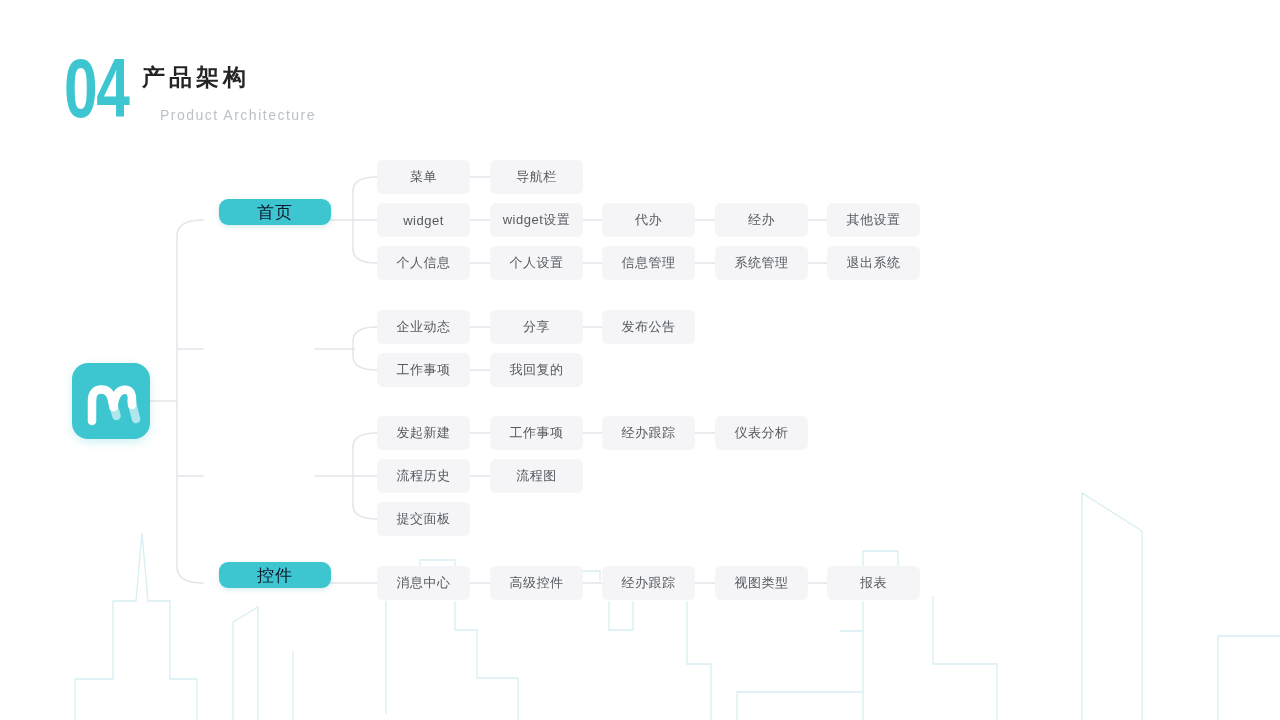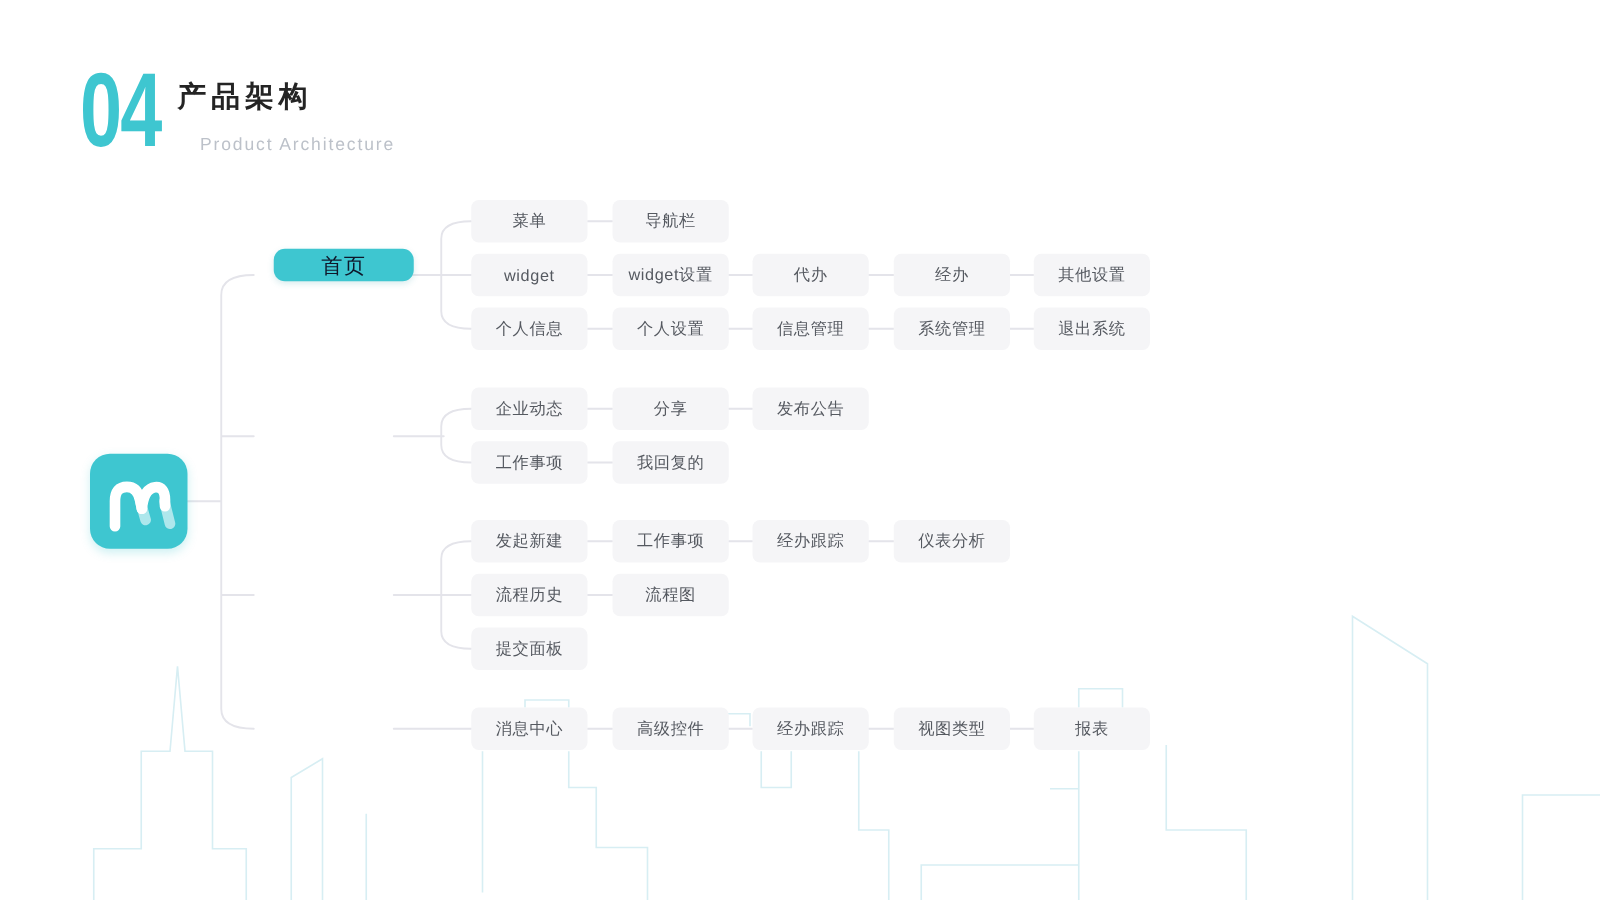--- a/index.html
+++ b/index.html
@@ -102,20 +102,21 @@
       <div class="leaf" style="left: 602px; top: 310px;">发布公告</div>
       <div class="leaf" style="left: 377px; top: 353px;">工作事项</div>
       <div class="leaf" style="left: 490px; top: 353px;">我回复的</div>
       <div class="leaf" style="left: 377px; top: 416px;">发起新建</div>
       <div class="leaf" style="left: 490px; top: 416px;">工作事项</div>
       <div class="leaf" style="left: 602px; top: 416px;">经办跟踪</div>
       <div class="leaf" style="left: 715px; top: 416px;">仪表分析</div>
       <div class="leaf" style="left: 377px; top: 459px;">流程历史</div>
       <div class="leaf" style="left: 490px; top: 459px;">流程图</div>
       <div class="leaf" style="left: 377px; top: 502px;">提交面板</div>
+      <div class="l1" style="left: 203px; top: 562px;">控件</div>
       <div class="leaf" style="left: 377px; top: 566px;">消息中心</div>
       <div class="leaf" style="left: 490px; top: 566px;">高级控件</div>
       <div class="leaf" style="left: 602px; top: 566px;">经办跟踪</div>
       <div class="leaf" style="left: 715px; top: 566px;">视图类型</div>
       <div class="leaf" style="left: 827px; top: 566px;">报表</div>
     </div>
 
 </div>
 
 </body></html>

